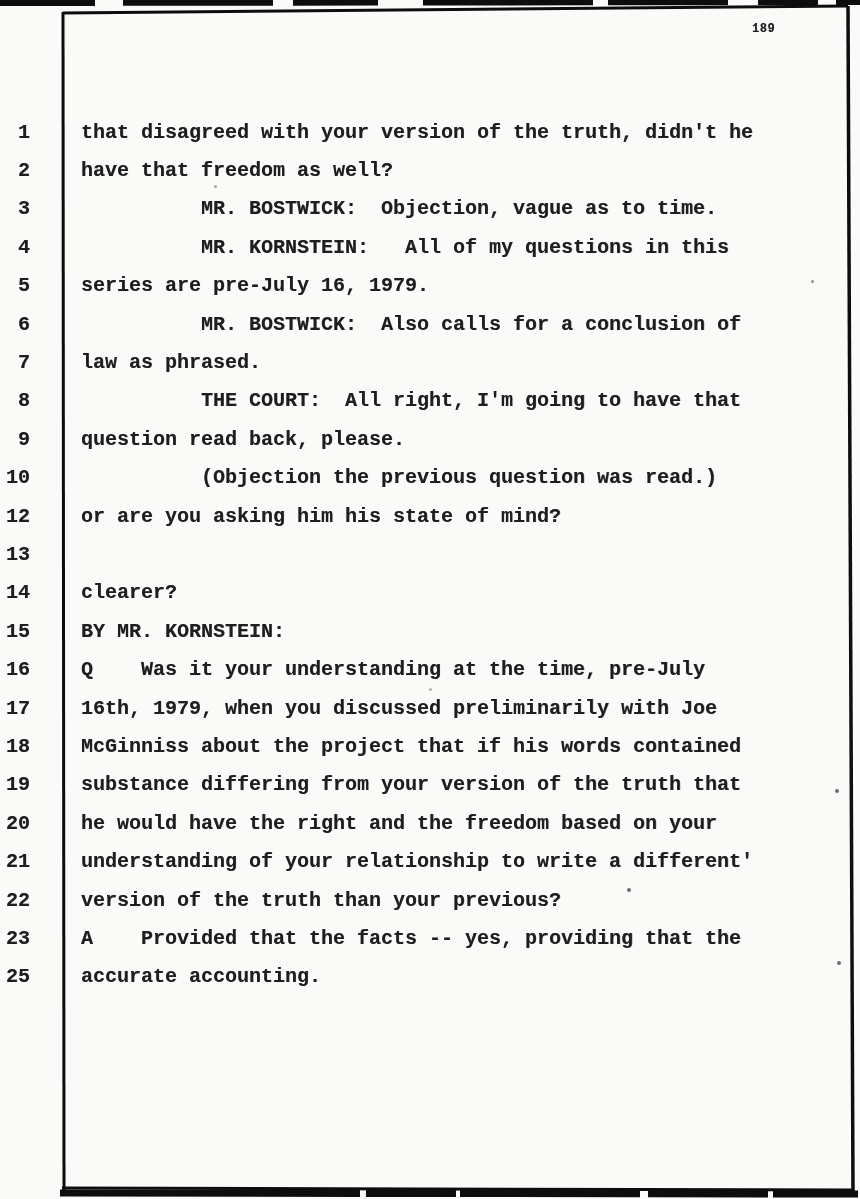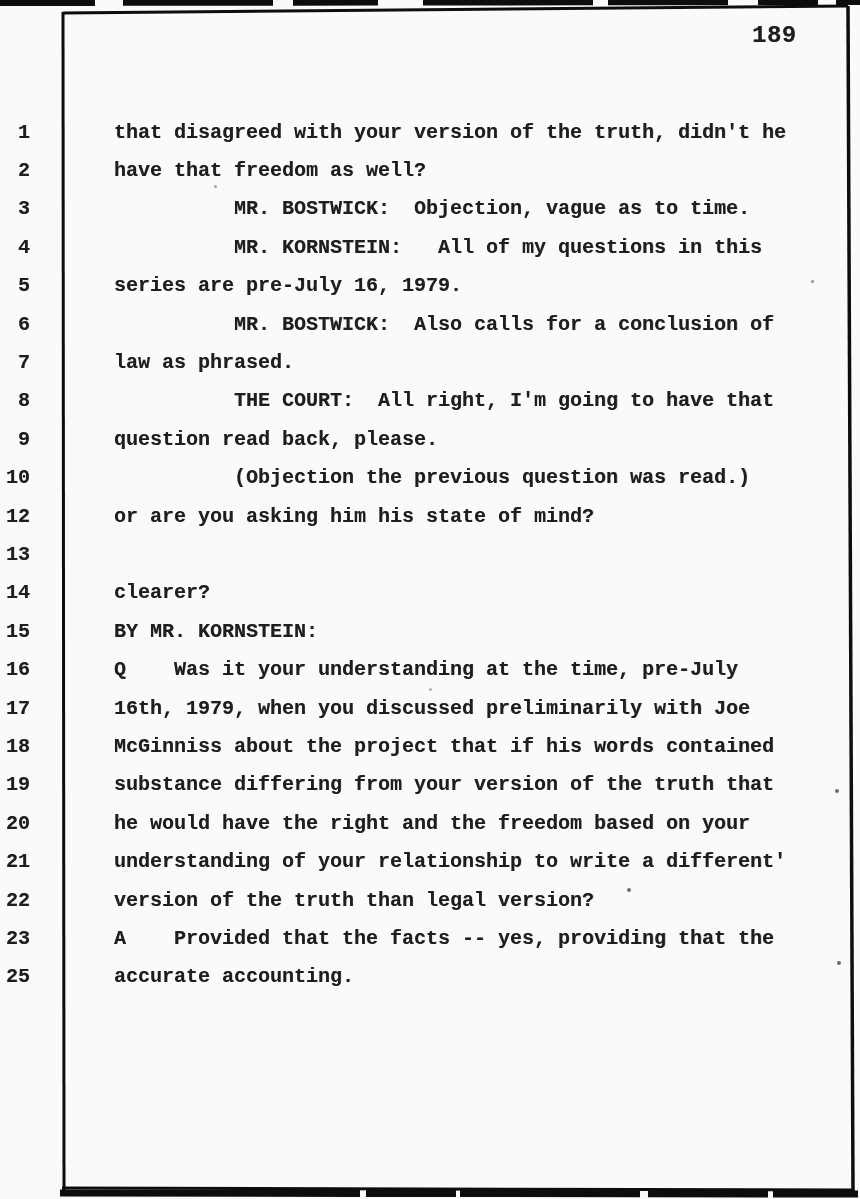--- a/index.html
+++ b/index.html
@@ -20,21 +20,21 @@
     position: absolute;
     inset: 0;
     z-index: 1;
     color: var(--border, #0d0d0d);
   }
   .pageno {
     position: absolute;
     left: 752px;
     top: 22px;
     z-index: 2;
-    font-size: 24px;
+    font-size: 12px;
     font-weight: bold;
     letter-spacing: 0.5px;
     text-shadow: 0.3px 0.3px 0.6px rgba(15,15,15,0.5);
   }
   .lines {
     position: absolute;
     left: 0;
     top: 113px;
     width: 100%;
     z-index: 2;
@@ -48,21 +48,21 @@
     white-space: pre;
     text-shadow: 0.3px 0.3px 0.6px rgba(15,15,15,0.5);
   }
   .num {
     display: inline-block;
     width: 30px;
     text-align: right;
     flex: 0 0 auto;
   }
   .txt {
-    margin-left: 84px;
+    margin-left: 51px;
     flex: 0 0 auto;
   }
   .speck {
     position: absolute;
     background: #3c3c3c;
     border-radius: 50%;
     z-index: 2;
     opacity: 0.75;
   }
   .s1 { left: 214px; top: 185px; width: 3px; height: 3px; opacity: 0.45; }
@@ -106,21 +106,21 @@
     <div class="row"><span class="num">12</span><span class="txt">or are you asking him his state of mind?</span></div>
     <div class="row"><span class="num">13</span></div>
     <div class="row"><span class="num">14</span><span class="txt">clearer?</span></div>
     <div class="row"><span class="num">15</span><span class="txt">BY MR. KORNSTEIN:</span></div>
     <div class="row"><span class="num">16</span><span class="txt">Q    Was it your understanding at the time, pre-July</span></div>
     <div class="row"><span class="num">17</span><span class="txt">16th, 1979, when you discussed preliminarily with Joe</span></div>
     <div class="row"><span class="num">18</span><span class="txt">McGinniss about the project that if his words contained</span></div>
     <div class="row"><span class="num">19</span><span class="txt">substance differing from your version of the truth that</span></div>
     <div class="row"><span class="num">20</span><span class="txt">he would have the right and the freedom based on your</span></div>
     <div class="row"><span class="num">21</span><span class="txt">understanding of your relationship to write a different'</span></div>
-    <div class="row"><span class="num">22</span><span class="txt">version of the truth than legal version?</span></div>
+    <div class="row"><span class="num">22</span><span class="txt">version of the truth than your previous?</span></div>
     <div class="row"><span class="num">23</span><span class="txt">A    Provided that the facts -- yes, providing that the</span></div>
     <div class="row"><span class="num">25</span><span class="txt">accurate accounting.</span></div>
   </div>
 
   <div class="speck s1"></div>
   <div class="speck s2"></div>
   <div class="speck s3"></div>
   <div class="speck s4"></div>
   <div class="speck s5"></div>
   <div class="speck s6"></div>

